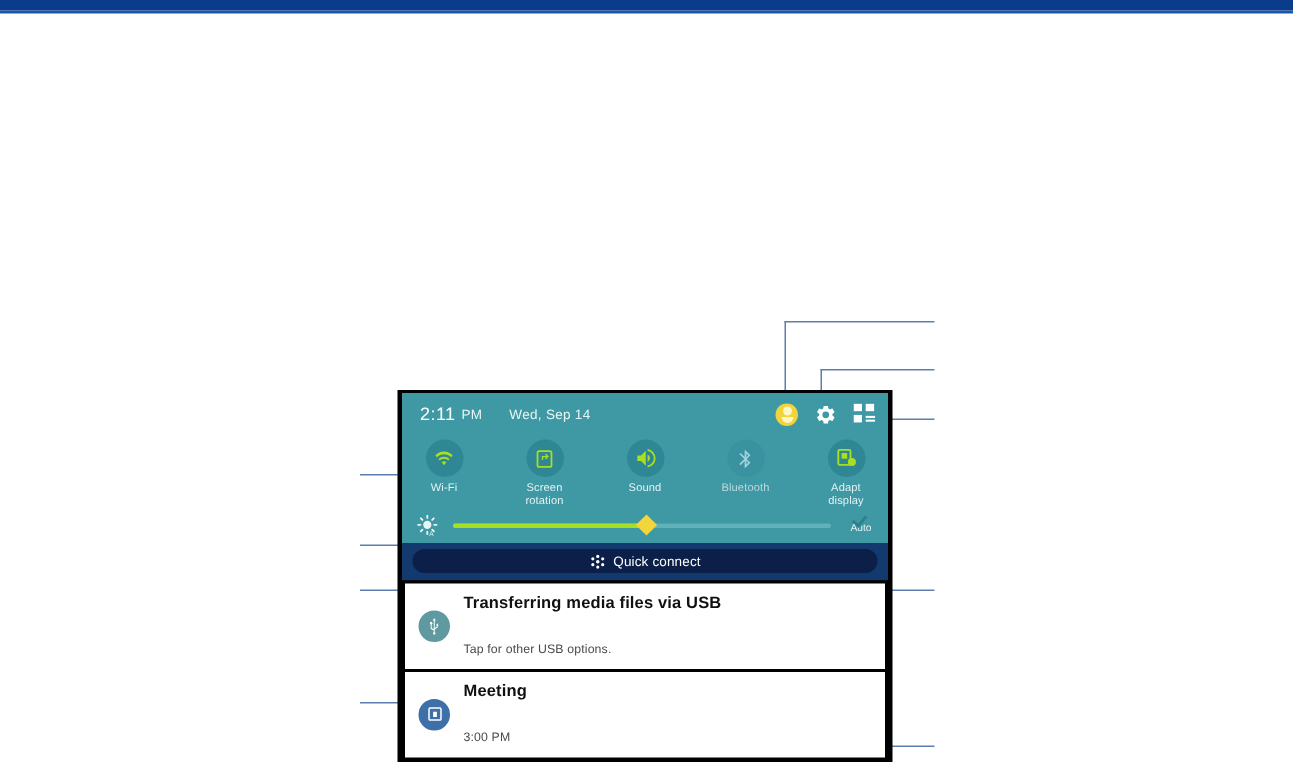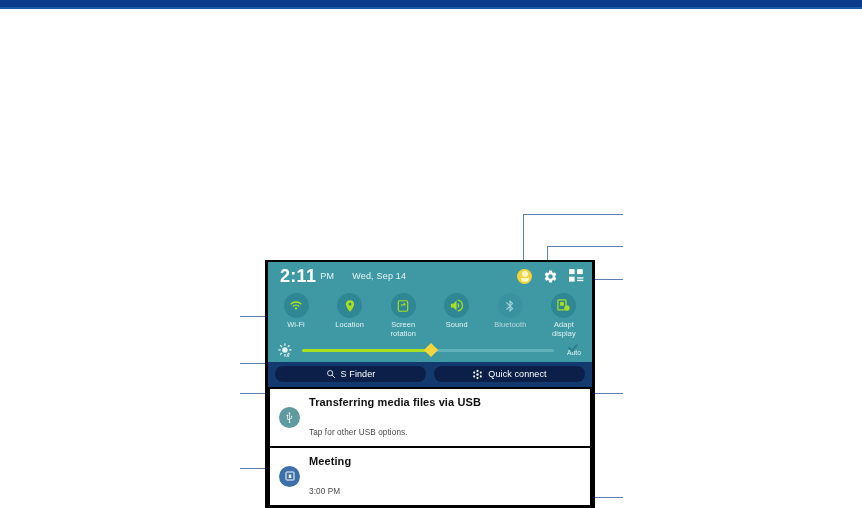--- a/index.html
+++ b/index.html
@@ -47,22 +47,22 @@
     position:relative;
   }
   .statusrow{
     height:28px;
     display:flex;
     align-items:center;
     padding:0 8px 0 12px;
     box-sizing:border-box;
   }
   .clock{
-    color:#ffffff;font-size:18px;letter-spacing:.3px;
-    font-weight:700;line-height:1;
+    color:#ffffff;font-size:12px;letter-spacing:.3px;
+    font-weight:400;line-height:1;
   }
   .ampm{color:#eaf6f7;font-size:9px;margin-left:4px;letter-spacing:.2px;}
   .datetxt{color:#eaf6f7;font-size:9px;margin-left:18px;letter-spacing:.2px;}
   .spacer{flex:1;}
   .sticons{display:flex;align-items:center;gap:11px;}
   .icon-user{
     width:15px;height:15px;border-radius:50%;
     background:#f2d33a;
     display:flex;align-items:center;justify-content:center;
     position:relative;
@@ -222,28 +222,20 @@
 
         <div class="tog">
           <div class="circ">
             <svg viewBox="0 0 24 24" width="14" height="14">
               <path fill="#a8e021" d="M12 19l2.6-3.2a3.4 3.4 0 0 0-5.2 0L12 19zm0-7.3c1.9 0 3.6.8 4.8 2.1l1.5-1.9A8.9 8.9 0 0 0 12 9.3a8.9 8.9 0 0 0-6.3 2.6l1.5 1.9a6.4 6.4 0 0 1 4.8-2.1zm0-5.2c3.2 0 6.1 1.3 8.2 3.4L22 8a13.4 13.4 0 0 0-20 0l1.8 1.9A11.5 11.5 0 0 1 12 6.5z"></path>
             </svg>
           </div>
           <div class="lbl">Wi-Fi</div>
         </div>
 
-        <div class="tog">
-          <div class="circ">
-            <svg viewBox="0 0 24 24" width="14" height="14">
-              <path fill="#a8e021" d="M12 2a7 7 0 0 0-7 7c0 5.2 7 13 7 13s7-7.8 7-13a7 7 0 0 0-7-7zm0 9.5A2.5 2.5 0 1 1 12 6.5a2.5 2.5 0 0 1 0 5z"></path>
-            </svg>
-          </div>
-          <div class="lbl">Location</div>
-        </div>
 
         <div class="tog">
           <div class="circ">
             <svg viewBox="0 0 24 24" width="14" height="14">
               <rect x="4" y="3" width="16" height="18" rx="2" fill="none" stroke="#a8e021" stroke-width="2"></rect>
               <path fill="#a8e021" d="M9 8.5h5.2l-1.6-1.6 1-1 3.3 3.3-3.3 3.3-1-1 1.6-1.6H10.5v3.1H9V8.5z"></path>
             </svg>
           </div>
           <div class="lbl">Screen rotation</div>
         </div>
@@ -304,27 +296,20 @@
         </span>
         <span class="autobox">
           <span class="chk"></span>
           <span class="autolbl">Auto</span>
         </span>
       </div>
     </div>
 
     <div class="finderrow">
       <div class="pill">
-        <svg viewBox="0 0 24 24" width="10" height="10">
-          <circle cx="10" cy="10" r="6.3" fill="none" stroke="#ffffff" stroke-width="2"></circle>
-          <line x1="14.6" y1="14.6" x2="21" y2="21" stroke="#ffffff" stroke-width="2" stroke-linecap="round"></line>
-        </svg>
-        <span>S Finder</span>
-      </div>
-      <div class="pill">
         <svg viewBox="0 0 24 24" width="11" height="11">
           <circle cx="12" cy="12" r="2.6" fill="#ffffff"></circle>
           <circle cx="12" cy="4.2" r="2.3" fill="#ffffff"></circle>
           <circle cx="12" cy="19.8" r="2.3" fill="#ffffff"></circle>
           <circle cx="4.8" cy="7.8" r="2.3" fill="#ffffff"></circle>
           <circle cx="19.2" cy="7.8" r="2.3" fill="#ffffff"></circle>
           <circle cx="4.8" cy="16.2" r="2.3" fill="#ffffff"></circle>
           <circle cx="19.2" cy="16.2" r="2.3" fill="#ffffff"></circle>
         </svg>
         <span>Quick connect</span>

